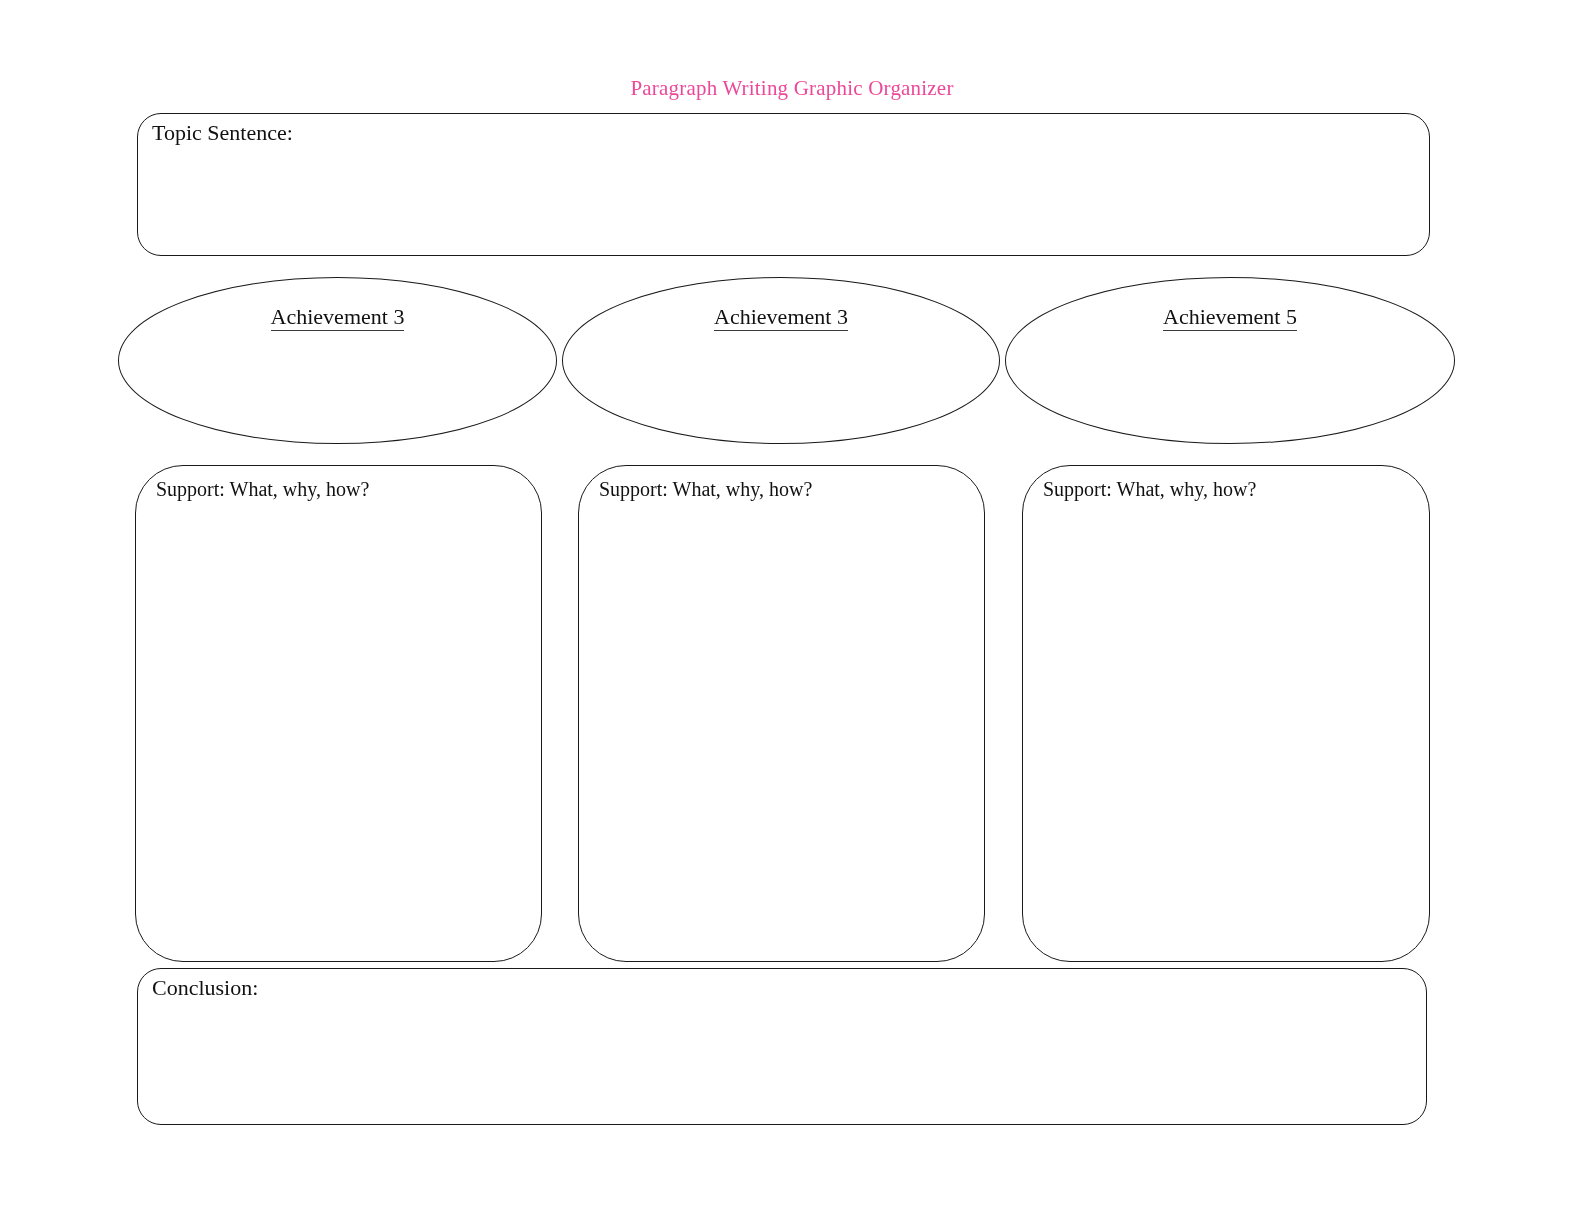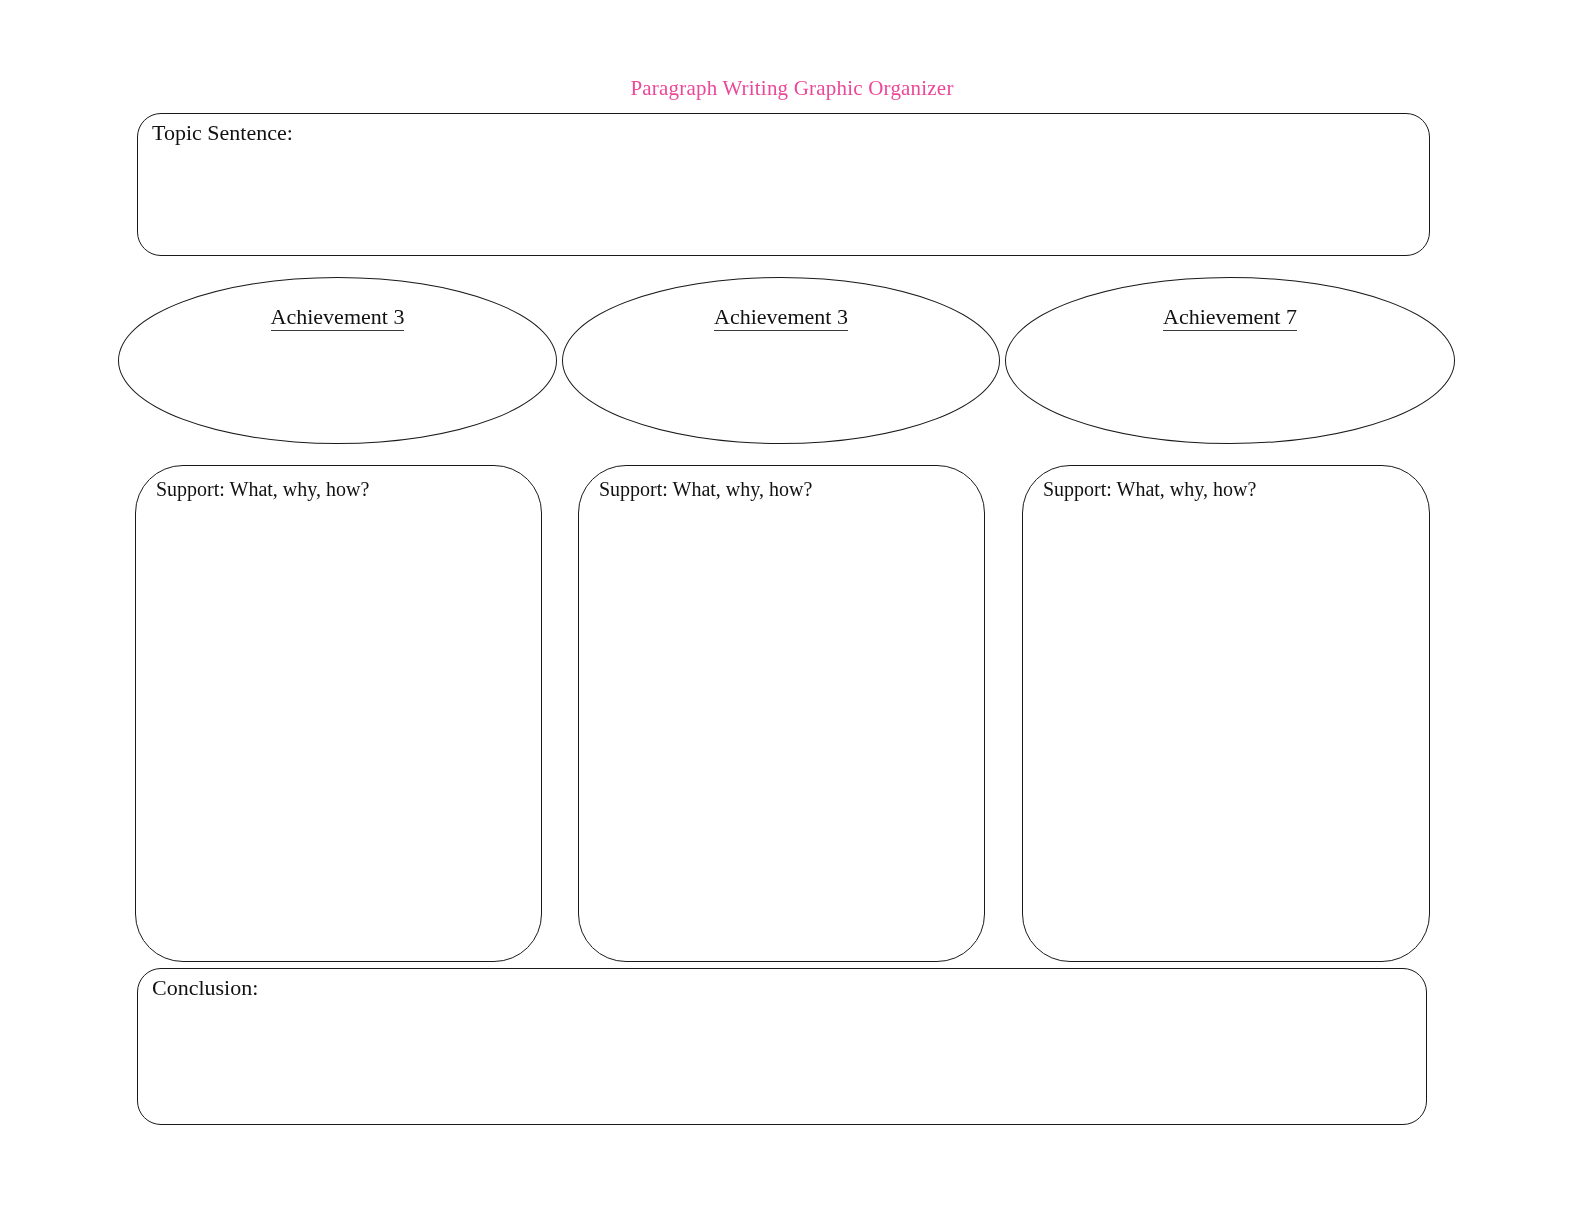--- a/index.html
+++ b/index.html
@@ -137,21 +137,21 @@
   </div>
 
   <div id="ellipse-2" class="ellipse-node">
     <div class="ellipse-label">
       <span>Achievement 3</span>
     </div>
   </div>
 
   <div id="ellipse-3" class="ellipse-node">
     <div class="ellipse-label">
-      <span>Achievement 7</span>
+      <span>Achievement 5</span>
     </div>
   </div>
 
   <div id="support-box-1" class="support-box">
     <div class="field-label">Support: What, why, how?</div>
   </div>
 
   <div id="support-box-2" class="support-box">
     <div class="field-label">Support: What, why, how?</div>
   </div>

